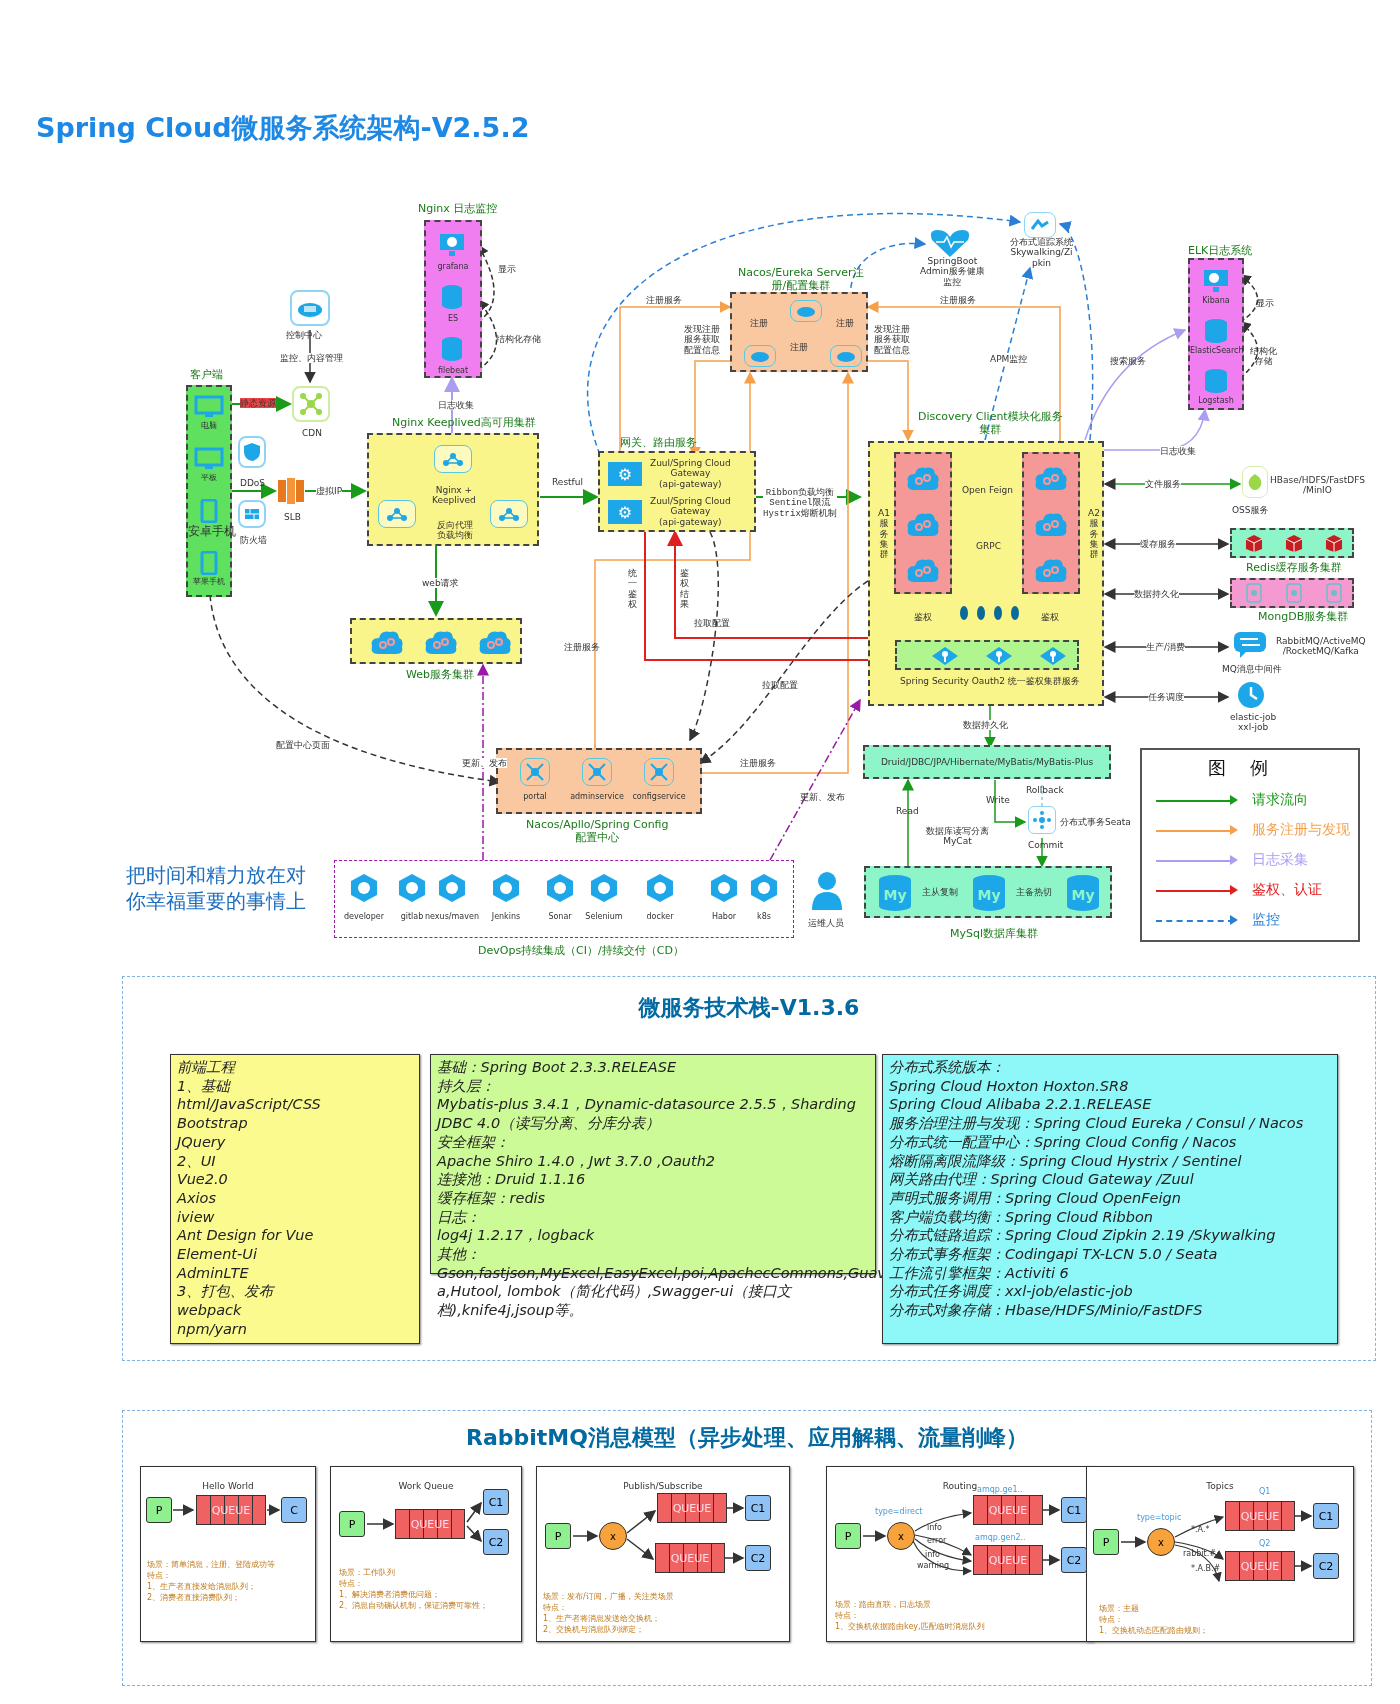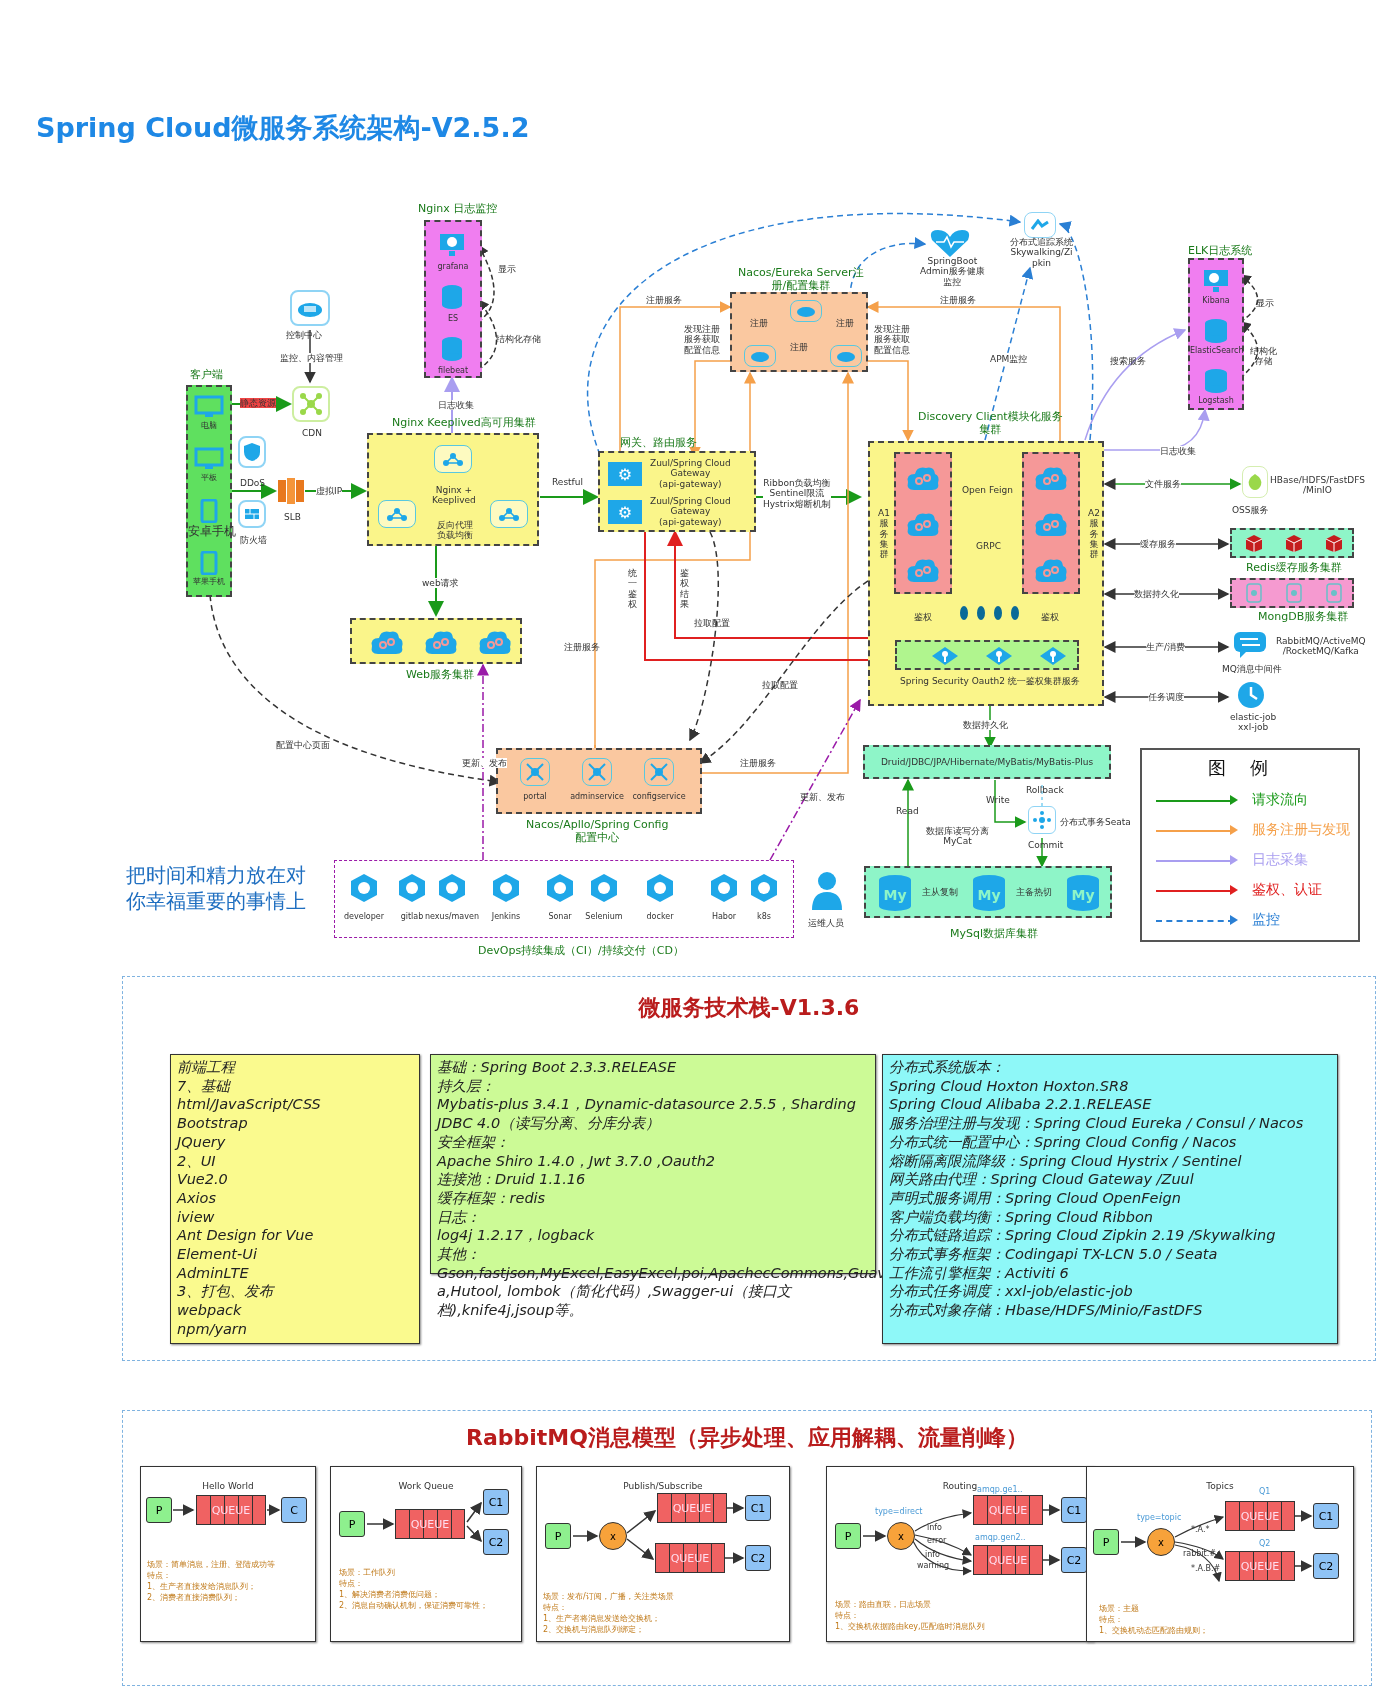--- a/index.html
+++ b/index.html
@@ -3,21 +3,21 @@
 <meta charset="utf-8">
 <style>
   html,body{margin:0;padding:0;background:#fff;}
   body{width:1400px;height:1704px;position:relative;overflow:hidden;font-family:"DejaVu Sans","Liberation Sans",sans-serif;}
   .abs{position:absolute;}
   .t{position:absolute;font-size:9px;color:#333;white-space:nowrap;line-height:1.15;text-align:center;}
   .lbl-green{position:absolute;font-size:11px;color:#1a7a1a;white-space:nowrap;text-align:center;line-height:1.2;}
   .dash{border:2px dashed #444;box-sizing:border-box;position:absolute;}
   .main-title{position:absolute;left:0;width:1400px;top:110px;text-align:left;font-size:27px;font-weight:bold;color:#1e88e5;margin-left:36px;}
   .sec{position:absolute;border:1.5px dashed #7fb3e0;box-sizing:border-box;}
-  .sec-title{position:absolute;left:0;right:0;text-align:center;font-size:22px;font-weight:bold;color:#b91c1c;}
+  .sec-title{position:absolute;left:0;right:0;text-align:center;font-size:22px;font-weight:bold;color:#0369a1;}
   .stack-box{position:absolute;border:1.5px solid #333;box-sizing:border-box;padding:3px 6px;font-style:italic;font-size:14.5px;line-height:18.7px;color:#222;font-family:"DejaVu Sans",sans-serif;box-shadow:1px 1px 2px #888;}
   .stack-box div{white-space:nowrap;}
   .mq-card{position:absolute;border:1.5px solid #333;box-sizing:border-box;background:#fff;box-shadow:1px 1px 2px #888;}
   .mq-card .cap{position:absolute;left:0;right:0;top:14px;text-align:center;font-size:9px;color:#333;}
   .node-p{position:absolute;width:26px;height:26px;background:#8ef08e;border:1.5px solid #333;border-radius:3px;box-sizing:border-box;font-size:11px;display:flex;align-items:center;justify-content:center;}
   .node-c{position:absolute;width:26px;height:26px;background:#8fc3f5;border:1.5px solid #333;border-radius:3px;box-sizing:border-box;font-size:11px;display:flex;align-items:center;justify-content:center;}
   .queue{position:absolute;width:70px;height:30px;background:#f06262;border:1.5px solid #333;box-sizing:border-box;color:#fde;font-size:11px;display:flex;align-items:center;justify-content:center;background-image:repeating-linear-gradient(90deg,transparent 0 13px,#333 13px 14px);}
   .exch{position:absolute;width:28px;height:28px;border-radius:50%;background:#f7a23a;border:1.5px solid #333;box-sizing:border-box;font-size:10px;display:flex;align-items:center;justify-content:center;}
   .mq-desc{position:absolute;font-size:8px;color:#c07a1a;line-height:11px;white-space:nowrap;}
   .route-lbl{position:absolute;font-size:8px;color:#4a9ad6;white-space:nowrap;}
@@ -301,21 +301,21 @@
 <div class="lbl-green" style="left:620px;top:436px;">网关、路由服务</div>
 <div class="dash" style="left:598px;top:451px;width:158px;height:81px;background:#faf58a;"></div>
 <div class="abs" style="left:608px;top:462px;width:34px;height:24px;background:#1ea7e8;display:flex;align-items:center;justify-content:center;color:#fff;font-size:16px;">⚙</div>
 <div class="abs" style="left:608px;top:500px;width:34px;height:24px;background:#1ea7e8;display:flex;align-items:center;justify-content:center;color:#fff;font-size:16px;">⚙</div>
 <div class="t" style="left:650px;top:458px;white-space:pre;">Zuul/Spring Cloud
 Gateway
 (api-gateway)</div>
 <div class="t" style="left:650px;top:496px;white-space:pre;">Zuul/Spring Cloud
 Gateway
 (api-gateway)</div>
-<div class="t" style="left:763px;top:478px;white-space:pre;background:#fff;">Ribbon负载均衡
+<div class="t" style="left:763px;top:488px;white-space:pre;background:#fff;font-family:Liberation Mono, monospace;">Ribbon负载均衡
 Sentinel限流
 Hystrix熔断机制</div>
 <div class="t" style="left:628px;top:568px;white-space:pre;">统
 一
 鉴
 权</div>
 <div class="t" style="left:680px;top:568px;white-space:pre;">鉴
 权
 结
 果</div>
@@ -725,21 +725,21 @@
       </div>
     </div>
 </div>
 
 <div class="sec" style="left:122px;top:976px;width:1254px;height:385px;">
   <div class="sec-title" style="top:16px;">微服务技术栈-V1.3.6</div>
 </div>
 <div class="stack-box" style="left:170px;top:1054px;width:250px;height:290px;background:#fafa8e;">
     <div id="fe-list">
       <div>前端工程</div>
-      <div>7、基础</div>
+      <div>1、基础</div>
       <div>html/JavaScript/CSS</div>
       <div>Bootstrap</div>
       <div>JQuery</div>
       <div>2、UI</div>
       <div>Vue2.0</div>
       <div>Axios</div>
       <div>iview</div>
       <div>Ant Design for Vue</div>
       <div>Element-Ui</div>
       <div>AdminLTE</div>

